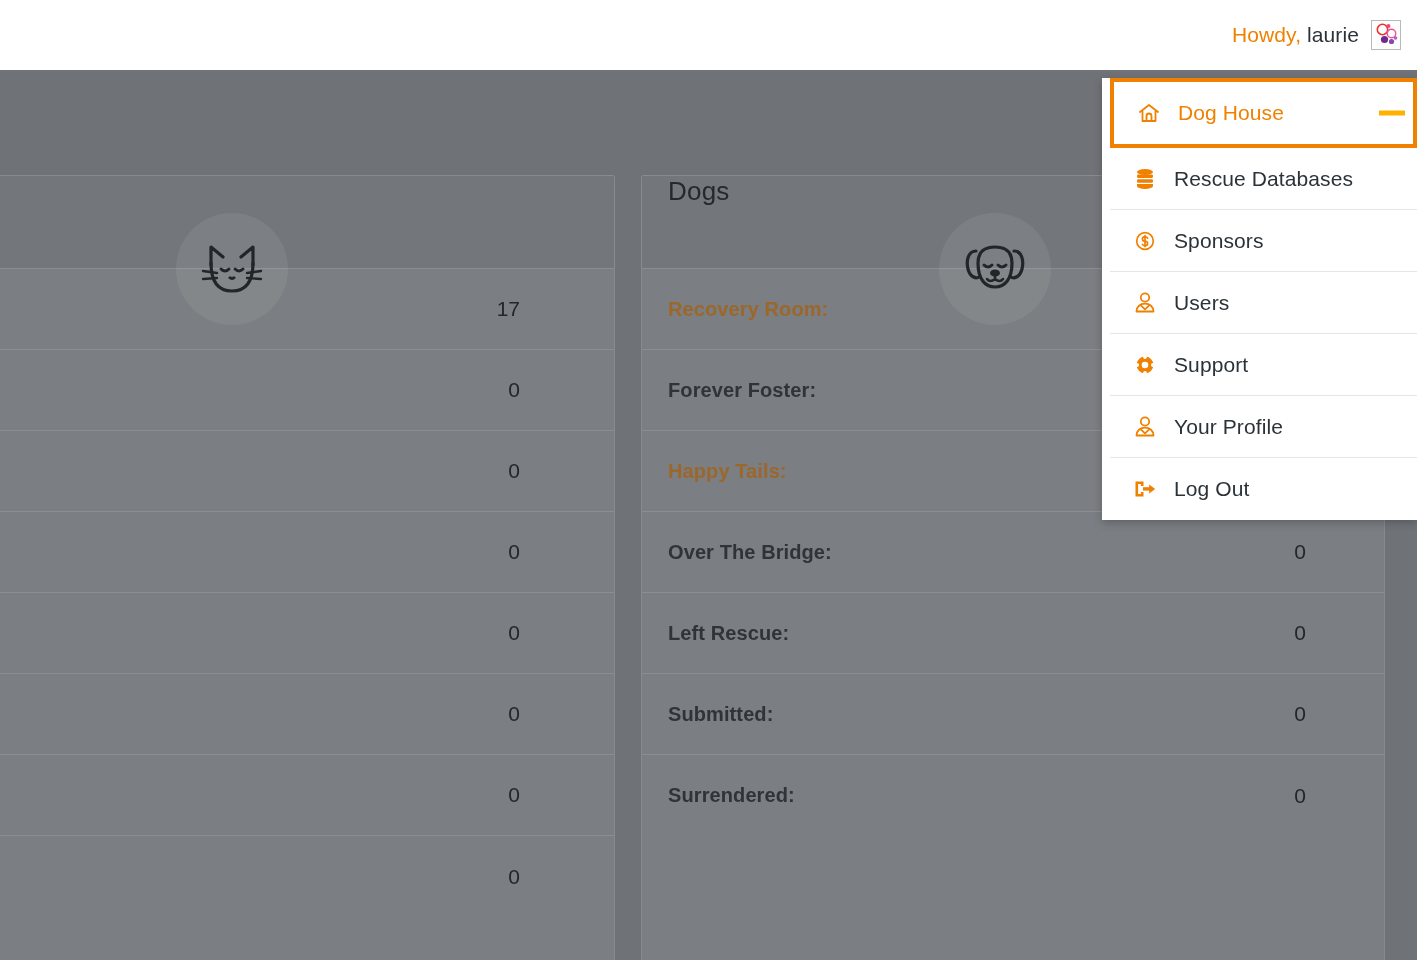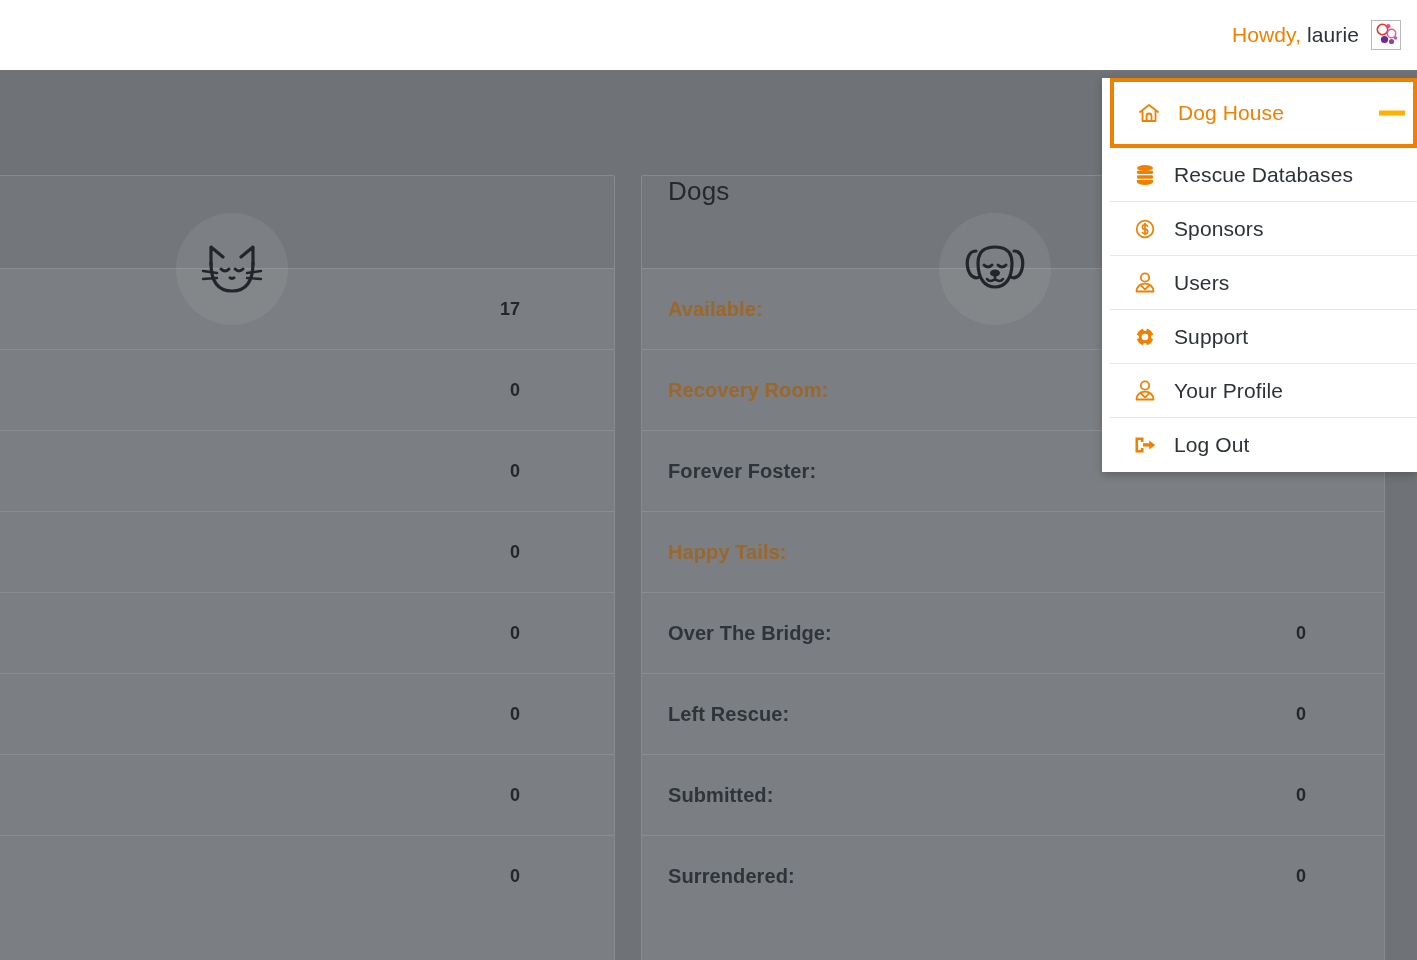--- a/index.html
+++ b/index.html
@@ -85,39 +85,39 @@
     padding: 0 26px;
   }
   .stat-row:last-child { border-bottom: none; }
   .stat-label {
     font-size: 20px; font-weight: 700; letter-spacing: 0.1px;
     color: #2e3439;
   }
   .stat-label.accent { color: #9b672b; }
   .stat-value {
     margin-left: auto;
-    font-size: 18px; color: #23272b; font-weight: 700;
+    font-size: 21px; color: #23272b; font-weight: 400;
     padding-right: 52px;
   }
   .panel.cats .stat-value { padding-right: 68px; }
 
   
   .dropdown {
     position: absolute;
     left: 1102px; top: 78px;
     width: 315px;
     background: #ffffff;
     box-shadow: 0 3px 8px rgba(0,0,0,0.22);
     z-index: 40;
     padding-left: 8px;
   }
   .menu-item {
     position: relative;
     display: flex; align-items: center;
-    height: 54px;
+    height: 62px;
     padding-left: 18px;
     border-bottom: 1px solid #e6e6e6;
     background: #fff;
     cursor: pointer;
   }
   .menu-item:last-child { border-bottom: none; }
   .menu-item .mi-icon {
     width: 34px; flex: none;
     display: flex; align-items: center; justify-content: center;
     color: #f08000;
@@ -227,24 +227,20 @@
               <path d="M16 22 C16 10 23 6 33 6 C43 6 50 10 50 22 C50 38 43 46 33 46 C23 46 16 38 16 22 Z" fill="none" stroke="#22262a" stroke-width="3.2"></path>
               <path d="M22 24 q4 4 8 0" fill="none" stroke="#22262a" stroke-width="3" stroke-linecap="round"></path>
               <path d="M36 24 q4 4 8 0" fill="none" stroke="#22262a" stroke-width="3" stroke-linecap="round"></path>
               <ellipse cx="33" cy="32" rx="5" ry="3.6" fill="#22262a"></ellipse>
               <path d="M33 35.5 L33 38 M33 38 q-5 4 -8 0 M33 38 q5 4 8 0" fill="none" stroke="#22262a" stroke-width="2.6" stroke-linecap="round"></path>
             </svg>
           </div>
         </div>
         <div>
           <div class="stat-row">
-            <span class="stat-label accent">Available:</span>
-            <span class="stat-value"></span>
-          </div>
-          <div class="stat-row">
             <span class="stat-label accent">Recovery Room:</span>
             <span class="stat-value"></span>
           </div>
           <div class="stat-row">
             <span class="stat-label">Forever Foster:</span>
             <span class="stat-value"></span>
           </div>
           <div class="stat-row">
             <span class="stat-label accent">Happy Tails:</span>
             <span class="stat-value"></span>

